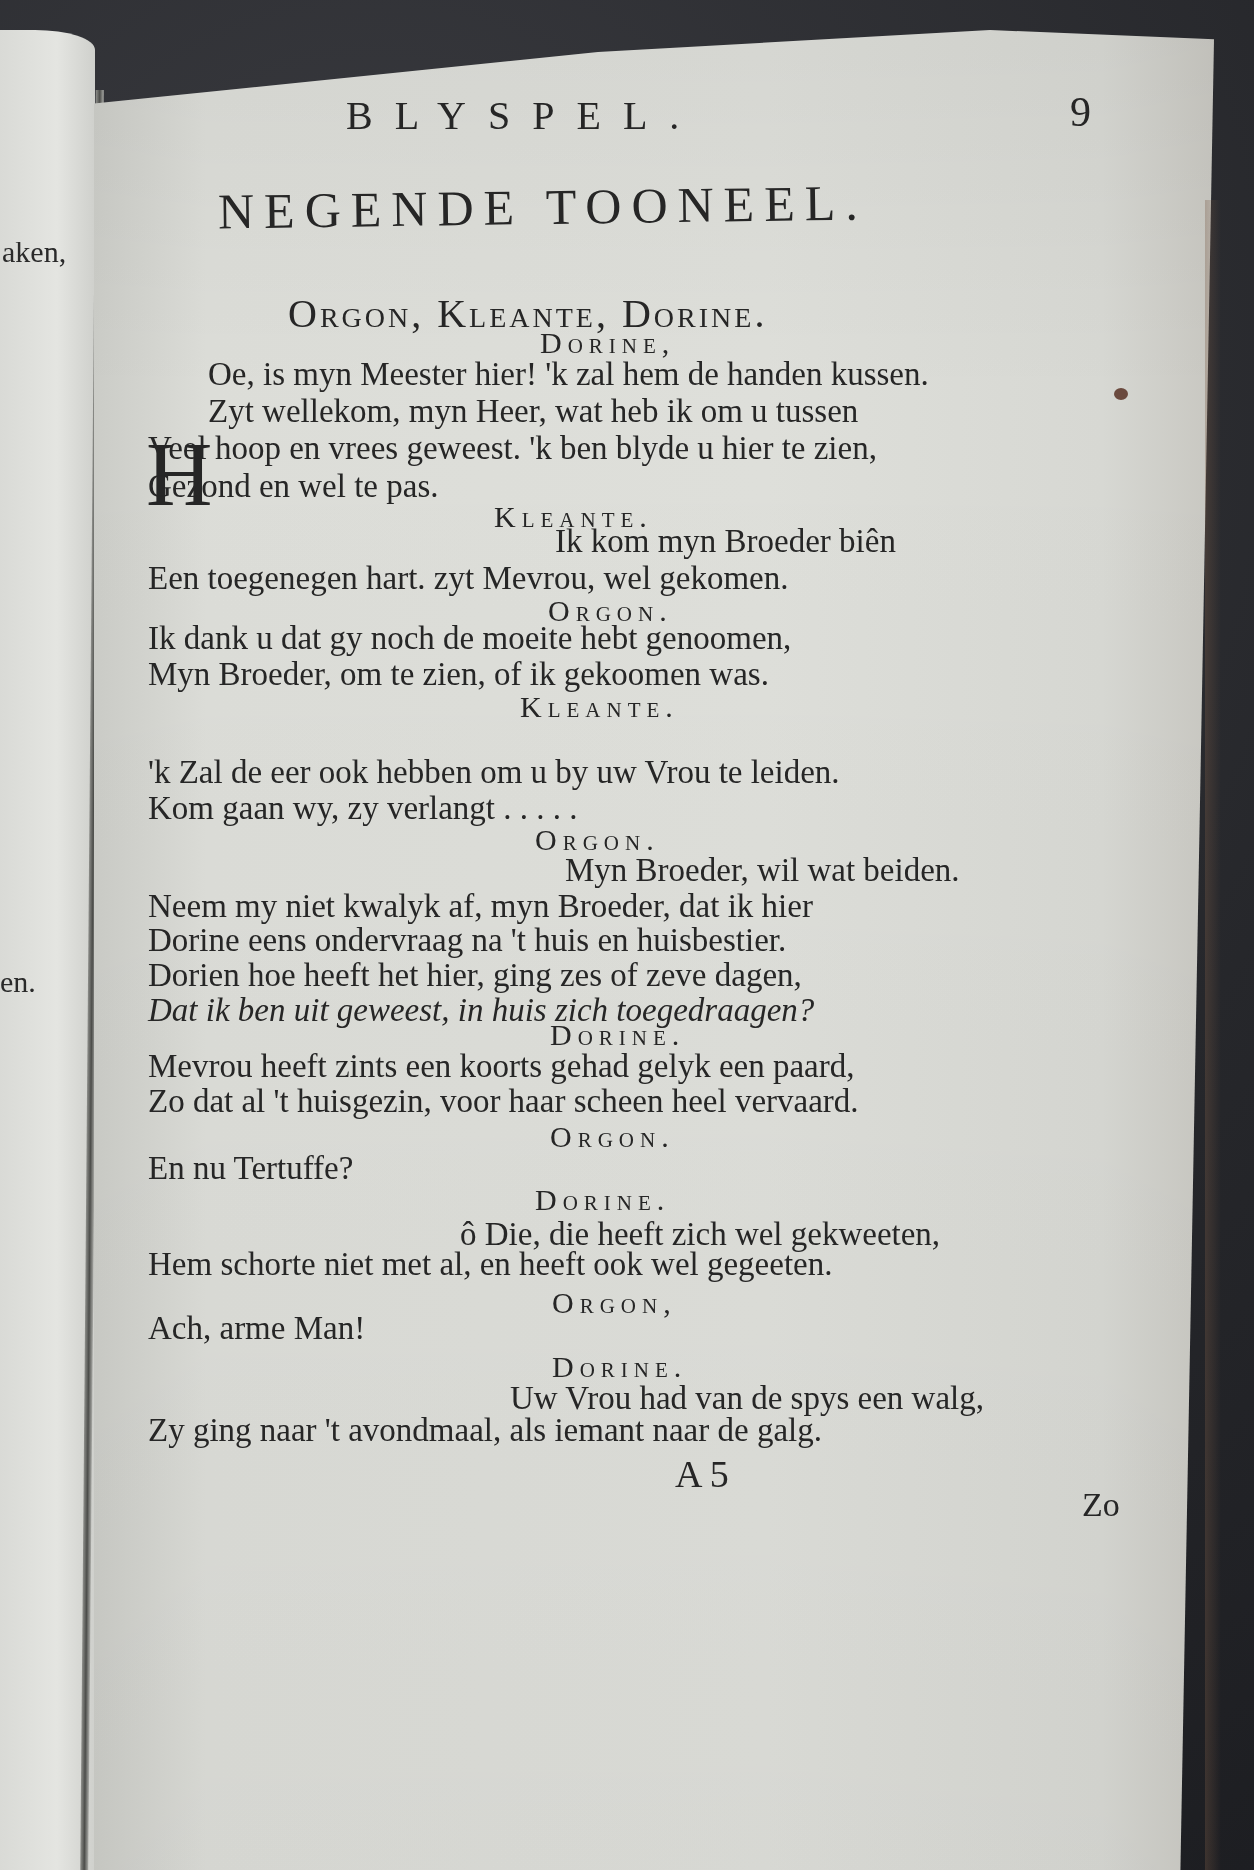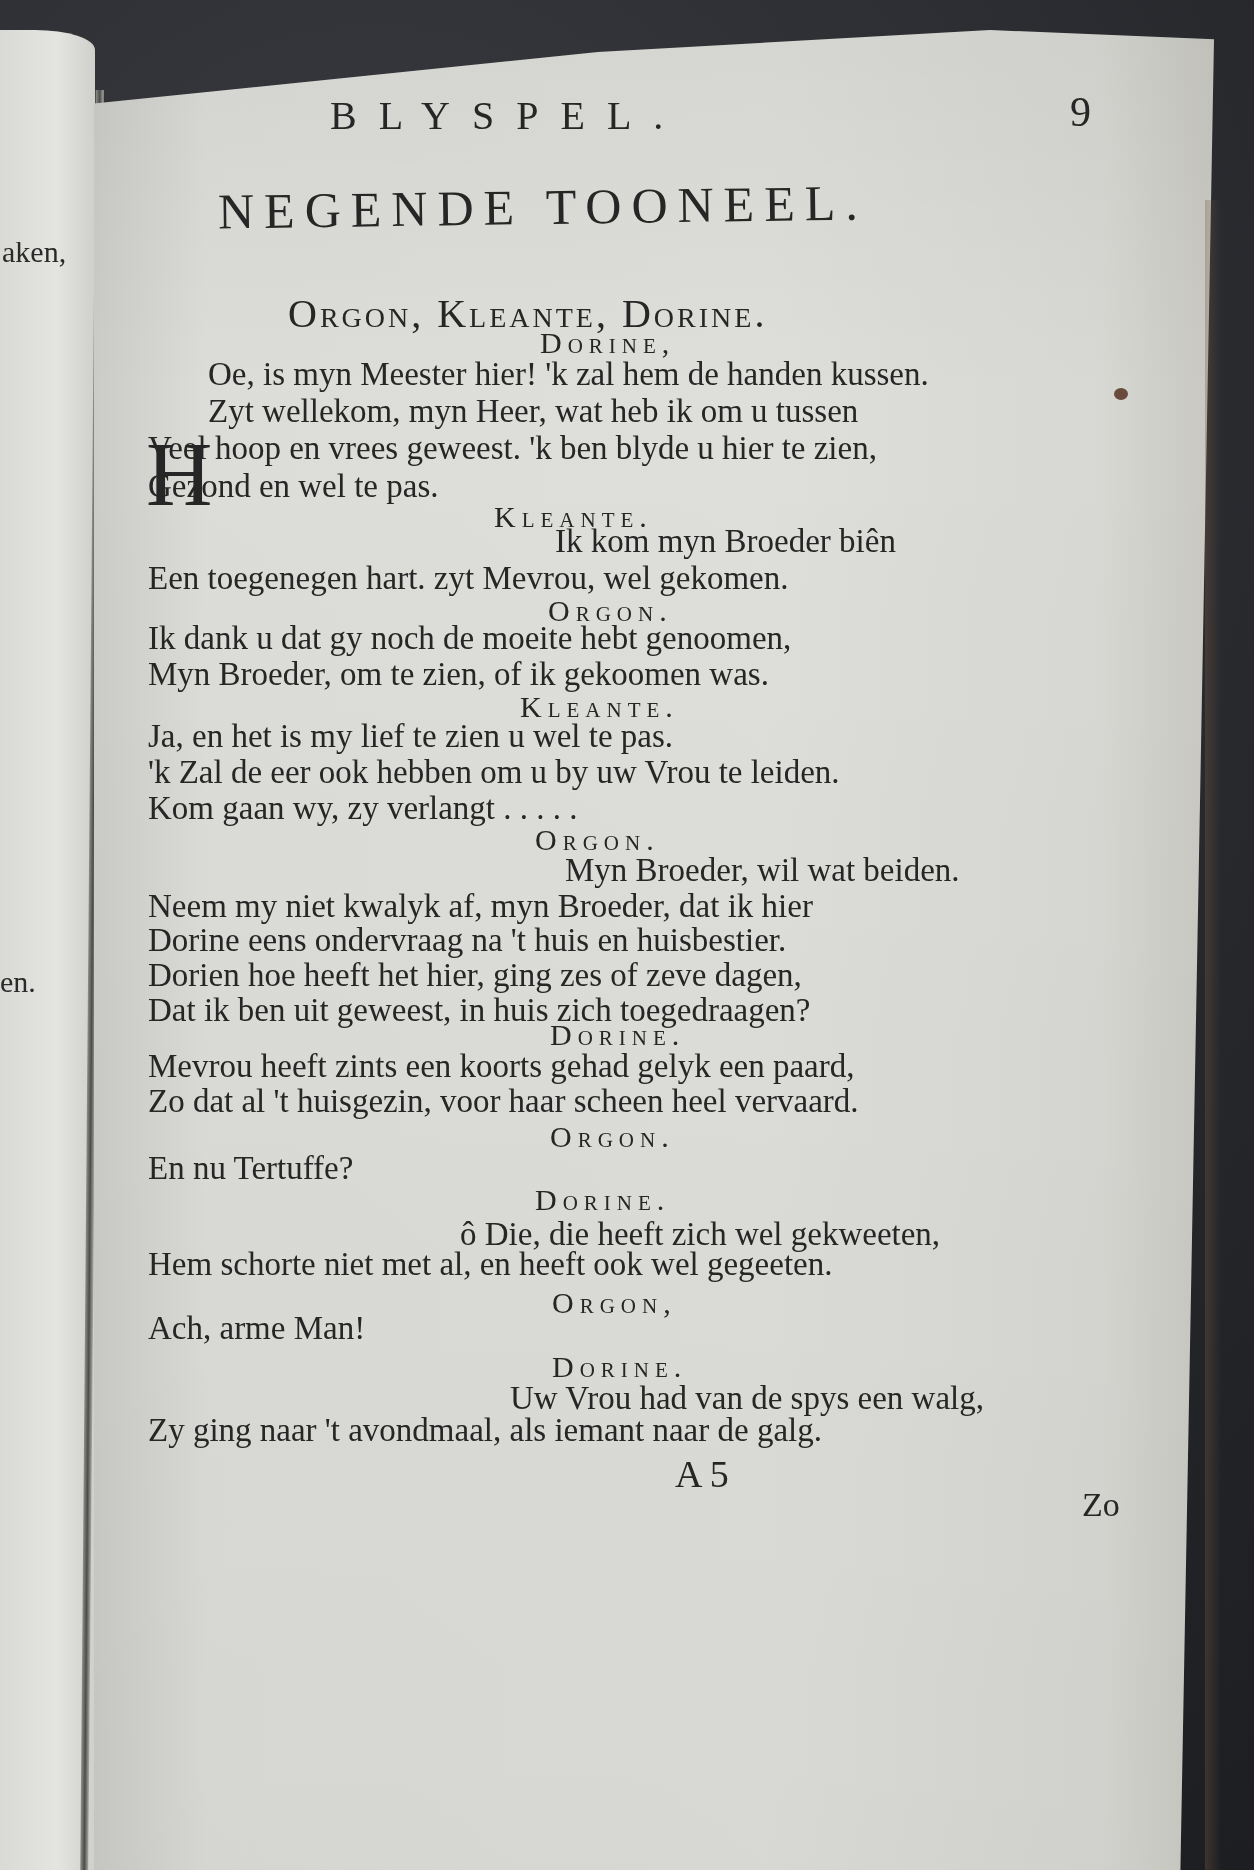--- a/index.html
+++ b/index.html
@@ -31,21 +31,21 @@
       background:
         linear-gradient(180deg, rgba(0,0,0,0.04) 0%, rgba(0,0,0,0) 20%, rgba(0,0,0,0.03) 100%),
         linear-gradient(90deg, #cbccc7 0%, #dcddd8 10%, #dedfda 60%, #d7d8d3 90%, #c8c7c1 100%);
       clip-path: polygon(0 4%, 45% 1.2%, 80% 0%, 100% 0.5%, 97% 100%, 0 100%);
     }
     .text {
       position: absolute; left: 0; top: 0; width: 1254px; height: 1870px;
       font-family: "Liberation Serif", "DejaVu Serif", serif; color: #262626;
     }
     .running-head {
-      position: absolute; top: 92px; left: 330px;
+      position: absolute; top: 92px; left: 346px;
       font-size: 40px; letter-spacing: 22px; text-align: right;
     }
     .page-number {
       position: absolute; top: 88px; left: 1070px; font-size: 42px;
     }
     .scene-title {
       position: absolute; top: 178px; left: 218px;
       font-size: 50px; letter-spacing: 10px; transform: rotate(-0.8deg);
     }
     .cast {
@@ -107,30 +107,29 @@
 
   <div class="speaker" style="top:500px;left:494px;">Kleante.</div>
   <div class="line" style="top:523px;left:555px;">Ik kom myn Broeder biên</div>
   <div class="line" style="top:560px;">Een toegenegen hart. zyt Mevrou, wel gekomen.</div>
 
   <div class="speaker" style="top:594px;left:548px;">Orgon.</div>
   <div class="line" style="top:620px;">Ik dank u dat gy noch de moeite hebt genoomen,</div>
   <div class="line" style="top:656px;">Myn Broeder, om te zien, of ik gekoomen was.</div>
 
   <div class="speaker" style="top:690px;left:520px;">Kleante.</div>
-  <div class="line" style="top:718px;">Ja, en het is my lief te zien u wel te pas.</div>
   <div class="line" style="top:754px;">'k Zal de eer ook hebben om u by uw Vrou te leiden.</div>
   <div class="line" style="top:790px;">Kom gaan wy, zy verlangt . . . . .</div>
 
   <div class="speaker" style="top:823px;left:535px;">Orgon.</div>
   <div class="line" style="top:852px;left:565px;">Myn Broeder, wil wat beiden.</div>
   <div class="line" style="top:888px;">Neem my niet kwalyk af, myn Broeder, dat ik hier</div>
   <div class="line" style="top:922px;">Dorine eens ondervraag na 't huis en huisbestier.</div>
   <div class="line" style="top:957px;">Dorien hoe heeft het hier, ging zes of zeve dagen,</div>
-  <div class="line" style="top:992px;">Dat ik ben uit geweest, in huis zich toegedraagen?</div>
+  <div class="line" style="top:992px;font-style:italic;">Dat ik ben uit geweest, in huis zich toegedraagen?</div>
 
   <div class="speaker" style="top:1018px;left:550px;">Dorine.</div>
   <div class="line" style="top:1048px;">Mevrou heeft zints een koorts gehad gelyk een paard,</div>
   <div class="line" style="top:1083px;">Zo dat al 't huisgezin, voor haar scheen heel vervaard.</div>
 
   <div class="speaker" style="top:1120px;left:550px;">Orgon.</div>
   <div class="line" style="top:1150px;">En nu Tertuffe?</div>
 
   <div class="speaker" style="top:1183px;left:535px;">Dorine.</div>
   <div class="line" style="top:1216px;left:460px;">ô Die, die heeft zich wel gekweeten,</div>

